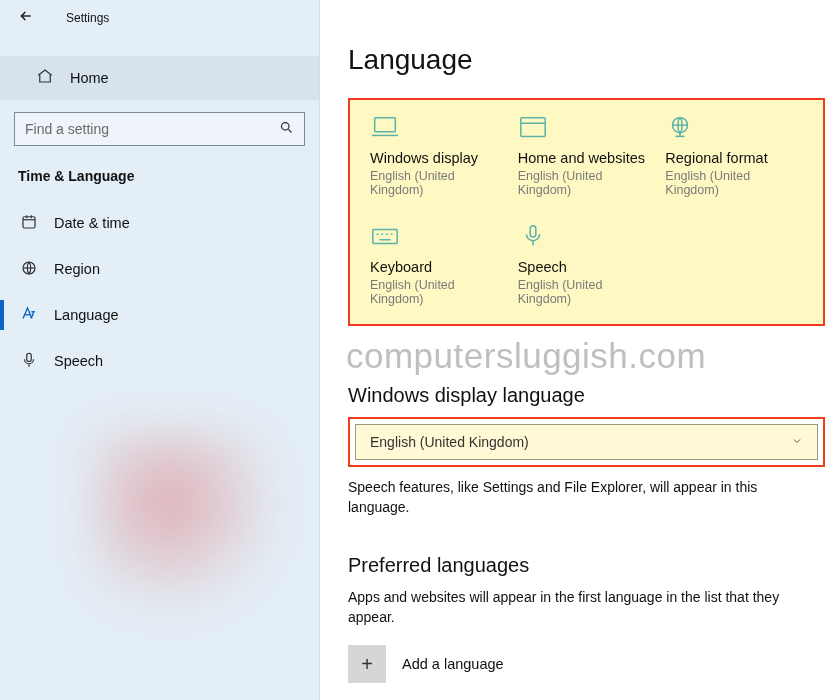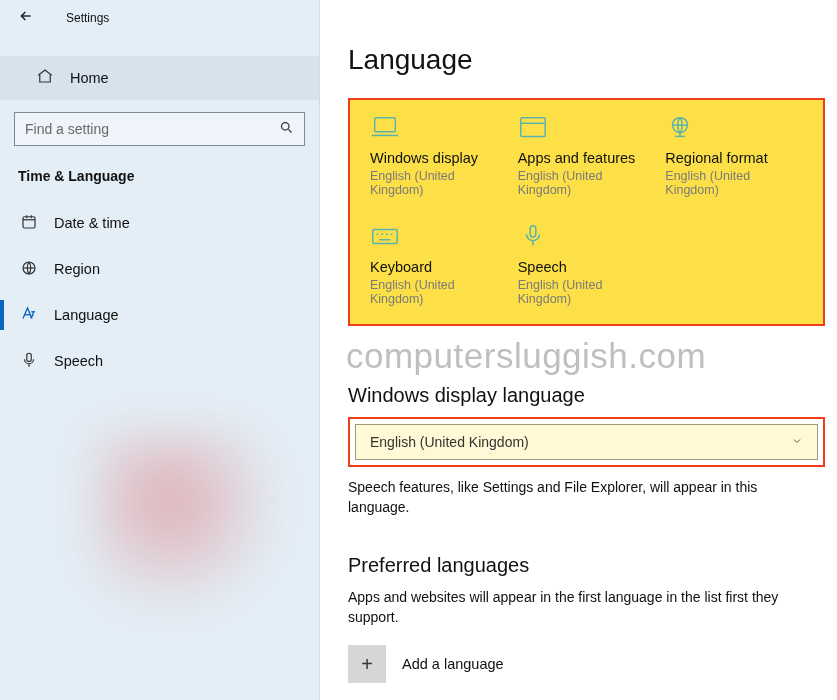--- a/index.html
+++ b/index.html
@@ -93,21 +93,21 @@
   
   .main {
     flex: 1;
     padding: 44px 12px 0 28px;
     position: relative;
   }
   .page-title { font-size: 28px; font-weight: 400; color: #111; margin-bottom: 22px; }
 
   .highlight-box {
     border: 2px solid #f13d1b;
-    background: #fde047;
+    background: #fef9c3;
     padding: 14px 20px 18px 20px;
   }
   .tile-grid {
     display: grid;
     grid-template-columns: repeat(3, 1fr);
     row-gap: 26px;
     column-gap: 10px;
   }
   .tile .tile-icon {
     width: 30px; height: 26px; color: #5cb3ac;
@@ -268,21 +268,21 @@
               <path d="M2 22h28"></path>
           </svg>
           <div class="tile-title">Windows display</div>
           <div class="tile-sub">English (United Kingdom)</div>
         </div>
         <div class="tile">
           <svg class="tile-icon" viewBox="0 0 32 26" fill="none" stroke="currentColor" stroke-width="1.6">
             <rect x="3" y="3" width="26" height="20" rx="1"></rect>
               <path d="M3 9h26"></path>
           </svg>
-          <div class="tile-title">Apps and features</div>
+          <div class="tile-title">Home and websites</div>
           <div class="tile-sub">English (United Kingdom)</div>
         </div>
         <div class="tile">
           <svg class="tile-icon" viewBox="0 0 32 26" fill="none" stroke="currentColor" stroke-width="1.6">
             <circle cx="16" cy="11" r="8"></circle>
               <path d="M8 11h16"></path>
               <path d="M16 3c3 2.5 3 13.5 0 16"></path>
               <path d="M16 3c-3 2.5-3 13.5 0 16"></path>
               <path d="M11 23h10"></path>
               <path d="M16 19v4"></path>
@@ -321,21 +321,21 @@
           <svg class="chev" viewBox="0 0 24 24" fill="none" stroke="currentColor" stroke-width="2">
             <path d="M6 9l6 6 6-6"></path>
           </svg>
         </span>
       </div>
     </div>
 
     <div class="body-text">Speech features, like Settings and File Explorer, will appear in this language.</div>
 
     <div class="subhead pref-head">Preferred languages</div>
-    <div class="body-text" style="margin-top:4px">Apps and websites will appear in the first language in the list first they support.</div>
+    <div class="body-text" style="margin-top:4px">Apps and websites will appear in the first language in the list that they appear.</div>
 
     <div class="add-row">
       <div class="plus-box">
           <span class="plus">+</span>
         </div>
       <span class="add-label">Add a language</span>
     </div>
   </div>
 
 </div>

